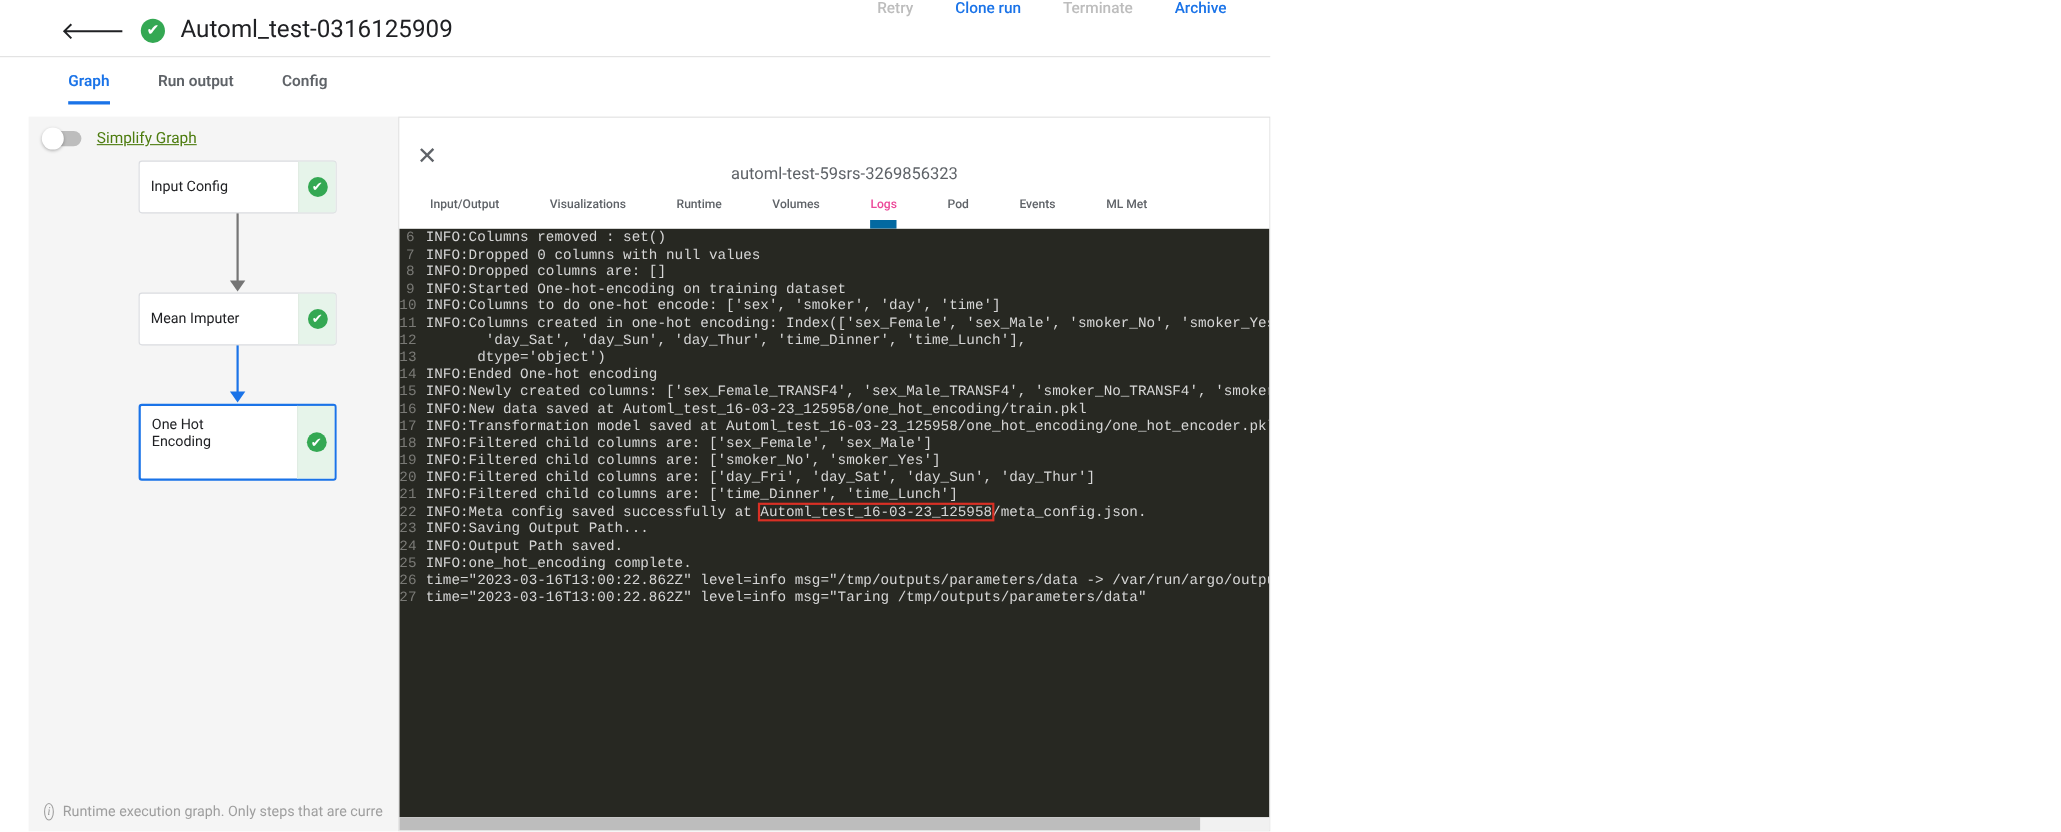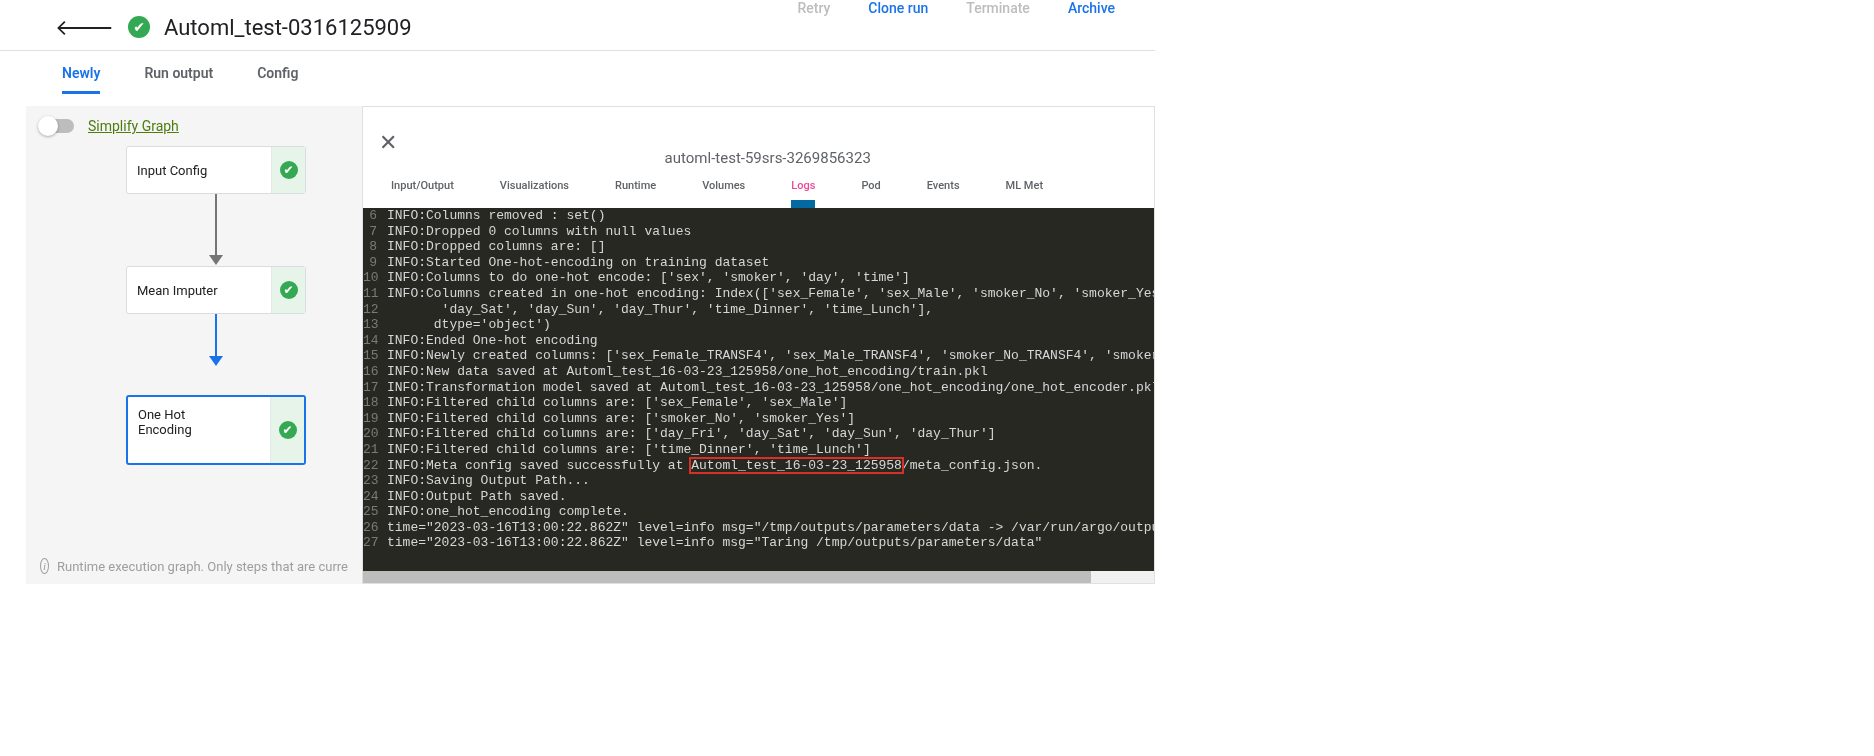--- a/index.html
+++ b/index.html
@@ -1,17 +1,17 @@
 <!DOCTYPE html>
 <html><head>
 <meta charset="utf-8">
 <style>
   * { box-sizing: border-box; }
   html, body { margin: 0; padding: 0; font-family: "Segoe UI", Roboto, Arial, sans-serif; font-size: 14px; color: #202124; background: #fff; }
-  .app { width: 1155px; height: 584px; position: relative; overflow: hidden; }
+  .app { width: 1155px; height: 756px; position: relative; overflow: hidden; }
 
   
   .top-right-actions { position: absolute; top: 0; right: 0; display: flex; gap: 38px; padding: 0 40px 4px 0; font-weight: 500; }
   .top-right-actions span { font-size: 14px; }
   .action-enabled { color: #1a73e8; cursor: pointer; }
   .action-disabled { color: #bdbdbd; }
 
   .title-row { display: flex; align-items: center; gap: 14px; padding: 14px 0 10px 55px; border-bottom: 1px solid #e0e0e0; }
   .back-arrow { font-size: 22px; font-weight: 400; cursor: pointer; }
   .success-circle { width: 22px; height: 22px; border-radius: 50%; background: #34a853; display: flex; align-items: center; justify-content: center; color: #fff; font-size: 14px; }
@@ -27,21 +27,21 @@
   .left-panel { width: 336px; background: #f5f5f5; position: relative; display: flex; flex-direction: column; }
 
   .simplify-row { display: flex; align-items: center; gap: 14px; padding: 12px 14px; color: #4d7c0f; text-decoration: underline; }
   .toggle { width: 34px; height: 14px; background: #bdbdbd; border-radius: 7px; position: relative; }
   .toggle::after { content: ""; position: absolute; left: -2px; top: -3px; width: 20px; height: 20px; background: #fff; border-radius: 50%; box-shadow: 0 1px 3px rgba(0,0,0,.3); }
 
   .graph-area { flex: 1; position: relative; padding-top: 6px; }
   .node { position: absolute; left: 100px; width: 180px; height: 48px; background: #fff; border: 1px solid #dadce0; border-radius: 3px; display: flex; align-items: center; gap: 44px; }
   .node .label { flex: 1; padding-left: 10px; font-size: 13px; }
   .node .tick-zone { width: 34px; height: 100%; background: #e6f4ea; display: flex; align-items: center; justify-content: center; border-left: 1px solid #e0ece3; }
-  .node.current { border: 2px solid #1a73e8; height: 70px; margin-top: 28px; }
+  .node.current { border: 2px solid #1a73e8; height: 70px; }
   .node .sc { width: 18px; height: 18px; border-radius: 50%; background: #34a853; display: flex; align-items: center; justify-content: center; color: #fff; font-size: 12px; }
   .arrow-line { position: absolute; left: 189px; width: 2px; background: #1a73e8; }
   .arrow-line.grey { background: #757575; }
   .arrowhead { position: absolute; left: 183px; width: 0; height: 0; border-left: 7px solid transparent; border-right: 7px solid transparent; }
   .arrowhead.grey { border-top: 10px solid #757575; }
   .arrowhead.blue { border-top: 10px solid #1a73e8; }
 
   .footer-note { display: flex; align-items: center; gap: 8px; padding: 10px 14px; color: #9e9e9e; font-size: 13px; white-space: nowrap; overflow: hidden; }
   .info-icon { width: 16px; height: 16px; border: 1.5px solid #9e9e9e; border-radius: 50%; display: flex; align-items: center; justify-content: center; font-size: 11px; font-family: Georgia, serif; font-style: italic; }
 
@@ -76,21 +76,21 @@
     <span class="action-enabled">Archive</span>
   </div>
 
   <div class="title-row">
     <span class="back-arrow">🡐</span>
     <span class="success-circle">✔</span>
     <h1>Automl_test-0316125909</h1>
   </div>
 
   <div class="main-tabs">
-    <div class="mt active">Newly</div>
+    <div class="mt active">Graph</div>
     <div class="mt">Run output</div>
     <div class="mt">Config</div>
   </div>
 
   <div class="body">
 
     <div class="left-panel">
       <div class="simplify-row">
         <div class="toggle"></div>
         <span>Simplify Graph</span>

